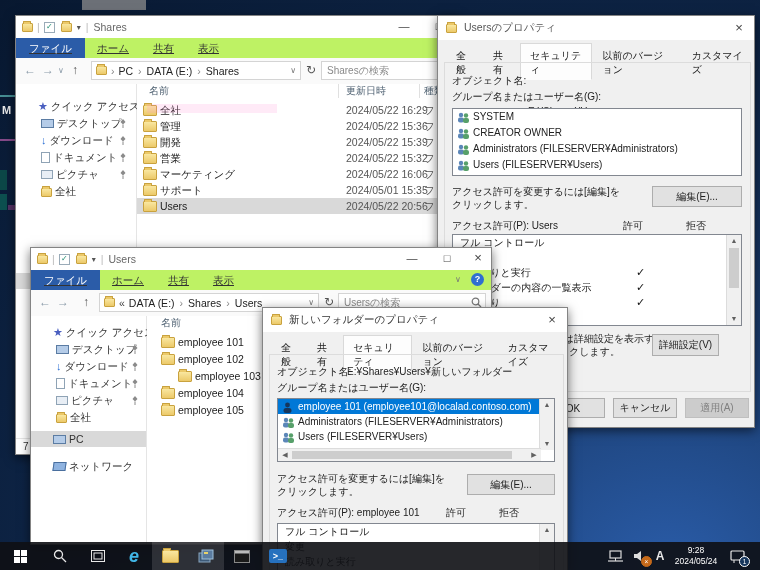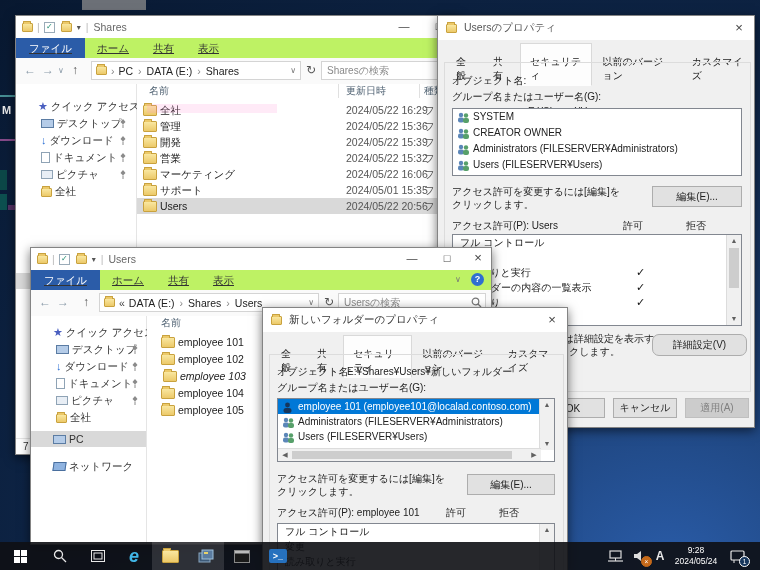--- a/index.html
+++ b/index.html
@@ -30,21 +30,21 @@
   .statusbar{position:absolute;left:0;right:0;bottom:0;height:15px;background:#fff;border-top:1px solid #e5e5e5;font-size:10px;color:#333;line-height:15px;}
   .star{color:#4a5fc0;font-size:11px;}
   .mon{display:inline-block;width:13px;height:9px;background:#b5cce8;border:1px solid #5b7ca3;vertical-align:-1px;box-sizing:border-box;}
   .doc{display:inline-block;width:9px;height:11px;background:#fff;border:1px solid #8fa3b5;vertical-align:-2px;box-sizing:border-box;}
   .pic{display:inline-block;width:12px;height:9px;background:#e8eef5;border:1px solid #8fa3b5;vertical-align:-1px;box-sizing:border-box;}
   .dl{color:#2b6fd4;font-weight:bold;font-size:11px;}
   .net{display:inline-block;width:13px;height:9px;background:#8fb3e0;border:1px solid #4a6f9e;vertical-align:-1px;transform:skewX(-8deg);box-sizing:border-box;}
   
   .tabs{position:absolute;left:8px;display:flex;align-items:flex-end;font-size:10px;color:#222;}
   .tab{padding:3px 9px 2px;border:1px solid transparent;}
-  .tab.active{background:#fdfdfd;border:1px solid #d9d9d9;border-bottom:1px solid #fdfdfd;padding-top:11px;}
+  .tab.active{background:#fdfdfd;border:1px solid #d9d9d9;border-bottom:1px solid #fdfdfd;padding-top:5px;}
   .tabpanel{position:absolute;border:1px solid #dcdcdc;background:transparent;}
   .lbl{position:absolute;font-size:10px;color:#222;white-space:nowrap;}
   .listbox{position:absolute;background:#fff;border:1px solid #828790;box-sizing:border-box;overflow:hidden;}
   .lrow{position:relative;height:16px;line-height:16px;font-size:10px;color:#222;white-space:nowrap;padding-left:20px;}
   .lrow svg{position:absolute;left:4px;top:3px;}
   .sel-blue{background:#0078d7;color:#fff;}
   .btn{position:absolute;background:#e1e1e1;border:1px solid #adadad;font-size:10px;color:#222;text-align:center;box-sizing:border-box;display:flex;align-items:center;justify-content:center;}
   .btn.disabled{background:#cccccc;border-color:#bfbfbf;color:#7f7f7f;}
   .permrow{position:relative;height:15px;line-height:15px;font-size:10px;color:#222;padding-left:7px;white-space:nowrap;}
   .pallow{position:absolute;font-size:11px;color:#111;top:0;}
@@ -215,21 +215,21 @@
       <div class="permrow"><span>読み取り</span><span class="pallow" style="left:183px;">✓</span></div>
       <div class="permrow"><span>書き込み</span><span class="pallow" style="left:183px;"></span></div>
       <div class="vscroll">
         <span class="varrow" style="top:0;">▲</span>
         <span class="varrow" style="bottom:0;">▼</span>
         <span class="vthumb" style="top:13px;height:40px;"></span>
       </div>
     </div>
     <span class="lbl" style="left:14px;top:316px;">特殊なアクセス許可または詳細設定を表示する</span>
     <span class="lbl" style="left:14px;top:329px;">には、[詳細設定]をクリックします。</span>
-    <div class="btn" style="left:214px;top:318px;width:95px;height:22px;border-radius:7px;">詳細設定(V)</div>
+    <div class="btn" style="left:214px;top:318px;width:67px;height:22px;">詳細設定(V)</div>
     <div class="btn" style="left:103px;top:382px;width:64px;height:20px;">OK</div>
     <div class="btn" style="left:175px;top:382px;width:64px;height:20px;">キャンセル</div>
     <div class="btn disabled" style="left:247px;top:382px;width:64px;height:20px;">適用(A)</div>
   </div>
 
   <div class="win" style="left:30px;top:247px;width:462px;height:298px;z-index:30;">
     <div class="titlebar">
       <span class="fld fld-sm" style="margin-left:6px;"></span>
       <span style="color:#bbb;margin:0 4px;">|</span>
       <span class="check-qat">✓</span>
@@ -293,21 +293,21 @@
           <path d="M4 0 L6.5 3 L4 5.5 L1.5 3 Z" fill="#8a8a8a"></path>
           <line x1="4" y1="5.5" x2="4" y2="9" stroke="#8a8a8a"></line>
         </svg>
       <div class="navitem sel-gray" style="left:0;top:115px;width:115px;padding-left:22px;box-sizing:border-box;"><span class="mon"></span> <span>PC</span></div>
       <div class="navitem" style="left:22px;top:142px;"><span class="net"></span> <span>ネットワーク</span></div>
     </div>
     <div class="filespane" style="left:116px;right:0;">
       <span class="colhdr" style="left:14px;top:0;">名前</span>
       <div class="frow" style="left:0;top:18px;width:130px;"><span class="fld" style="margin-left:14px;"></span> <span>employee 101</span></div>
       <div class="frow" style="left:0;top:35px;width:130px;"><span class="fld" style="margin-left:14px;"></span> <span>employee 102</span></div>
-      <div class="frow" style="left:2px;top:52px;width:130px;font-style:italic;"><span class="fld" style="margin-left:14px;"></span> <span>employee 103</span></div>
+      <div class="frow" style="left:17px;top:52px;width:130px;"><span class="fld" style="margin-left:14px;"></span> <span>employee 103</span></div>
       <div class="frow" style="left:0;top:69px;width:130px;"><span class="fld" style="margin-left:14px;"></span> <span>employee 104</span></div>
       <div class="frow" style="left:0;top:86px;width:130px;"><span class="fld" style="margin-left:14px;"></span> <span>employee 105</span></div>
     </div>
   </div>
 
   <div class="win" style="left:262px;top:307px;width:306px;height:263px;z-index:40;border-bottom:none;">
     <div class="titlebar dlg-titlebar">
       <span class="fld fld-sm" style="margin-left:8px;"></span>
       <span style="margin-left:7px;color:#333;">新しいフォルダーのプロパティ</span>
       <span class="winctl" style="right:0;height:24px;line-height:23px;font-size:13px;">×</span>

